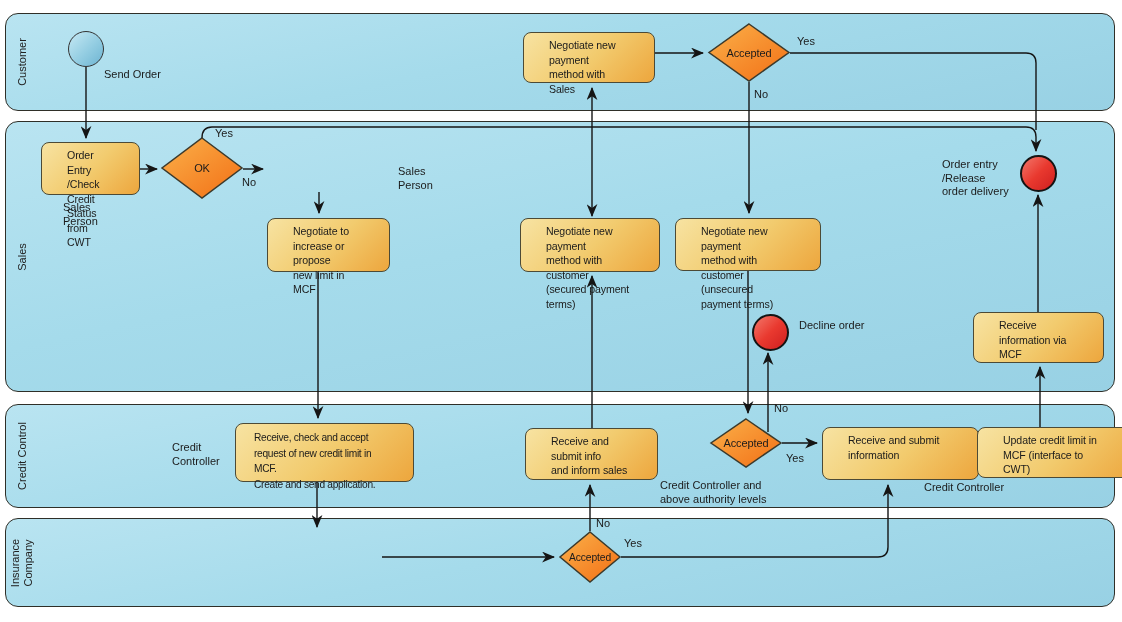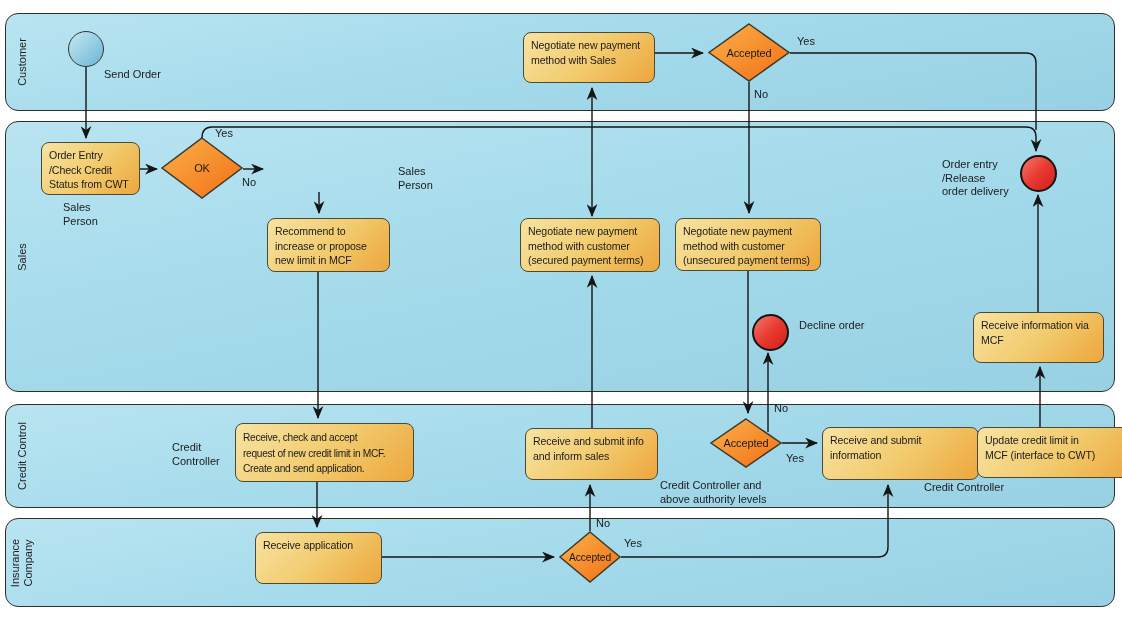--- a/index.html
+++ b/index.html
@@ -6,22 +6,22 @@
   .stage{position:relative;width:1122px;height:622px;background:#ffffff;
          font-family:"Liberation Sans",sans-serif;color:#1b1b1b;overflow:hidden;}
   .lane{position:absolute;left:5px;width:1110px;box-sizing:border-box;
         border:1.6px solid #2f2f28;border-radius:13px;
         background:linear-gradient(168deg,#b9e4f1 0%,#a5dbEB 45%,#98d1e4 100%);z-index:1;}
   .lane-label{position:absolute;top:50%;left:16px;transform:translate(-50%,-50%) rotate(-90deg);
         font-size:11px;line-height:13px;white-space:pre;text-align:center;color:#222;}
   .edges{position:absolute;left:0;top:0;z-index:2;pointer-events:none;}
   .task{position:absolute;z-index:3;box-sizing:border-box;border:1.4px solid #4c4a36;border-radius:8px;
         background:linear-gradient(135deg,#f7e3a2 0%,#f2cb6e 52%,#eda63d 100%);
-        font-size:10.6px;letter-spacing:-0.1px;line-height:14.5px;padding:5px 7px;white-space:pre-line;}
-  .task.small{font-size:10.2px;letter-spacing:-0.3px;line-height:15.5px;padding:6px 7px;}
+        font-size:10.6px;letter-spacing:-0.1px;line-height:14.5px;padding:5px 25px;white-space:pre-line;}
+  .task.small{font-size:10.2px;letter-spacing:-0.3px;line-height:15.5px;padding:6px 18px;}
   .gw{position:absolute;z-index:3;text-decoration:underline;}
   .gw svg{position:absolute;left:0;top:0;width:100%;height:100%;overflow:visible;}
   .gw-label{position:absolute;left:0;top:0;right:0;bottom:0;display:flex;align-items:center;
         justify-content:center;font-size:11px;letter-spacing:-0.1px;}
   .evt{position:absolute;z-index:3;box-sizing:border-box;border-radius:50%;}
   .evt.start{border:1.6px solid #333;
         background:linear-gradient(135deg,#c6e9f4 0%,#93cde2 55%,#6db4d2 100%);}
   .evt.end{border:2.2px solid #141414;
         background:linear-gradient(135deg,#f3786b 0%,#e9392f 50%,#ce1f1f 100%);}
   .ann{position:absolute;z-index:4;font-size:11px;line-height:13.5px;white-space:pre-line;color:#1b1b1b;}
@@ -78,41 +78,40 @@
 
   <div class="evt start" style="left:68px;top:31px;width:36px;height:36px"></div>
   <div class="evt end" style="left:1020px;top:155px;width:37px;height:37px"></div>
   <div class="evt end" style="left:752px;top:314px;width:37px;height:37px"></div>
 
   <div class="task" style="left:523px;top:32px;width:132px;height:51px">Negotiate new payment
 method with Sales</div>
   <div class="task" style="left:41px;top:142px;width:99px;height:53px">Order Entry
 /Check Credit
 Status from CWT</div>
-  <div class="task" style="left:267px;top:218px;width:123px;height:54px">Recommend to
+  <div class="task" style="left:267px;top:218px;width:123px;height:54px">Negotiate to
 increase or propose
 new limit in MCF</div>
   <div class="task" style="left:520px;top:218px;width:140px;height:54px">Negotiate new payment
 method with customer
 (secured payment terms)</div>
   <div class="task" style="left:675px;top:218px;width:146px;height:53px">Negotiate new payment
 method with customer
 (unsecured payment terms)</div>
   <div class="task small" style="left:235px;top:423px;width:179px;height:59px">Receive, check and accept
 request of new credit limit in MCF.
 Create and send application.</div>
   <div class="task" style="left:525px;top:428px;width:133px;height:52px">Receive and submit info
 and inform sales</div>
   <div class="task" style="left:822px;top:427px;width:157px;height:53px">Receive and submit
 information</div>
   <div class="task" style="left:977px;top:427px;width:160px;height:51px">Update credit limit in
 MCF (interface to CWT)</div>
   <div class="task" style="left:973px;top:312px;width:131px;height:51px">Receive information via
 MCF</div>
-  <div class="task" style="left:255px;top:532px;width:127px;height:52px">Receive application</div>
 
   <div class="gw" style="left:161px;top:137px;width:82px;height:62px">
     <svg viewBox="0 0 82 62">
         <defs>
           <linearGradient id="gw1" x1="0" y1="0" x2="1" y2="1">
       <stop offset="0" stop-color="#fbb14a"></stop>
             <stop offset="1" stop-color="#f26f15"></stop>
           </linearGradient>
         </defs>
       <polygon points="41,1 81,31 41,61 1,31" fill="url(#gw1)" stroke="#3c3a2c" stroke-width="1.5"></polygon>

